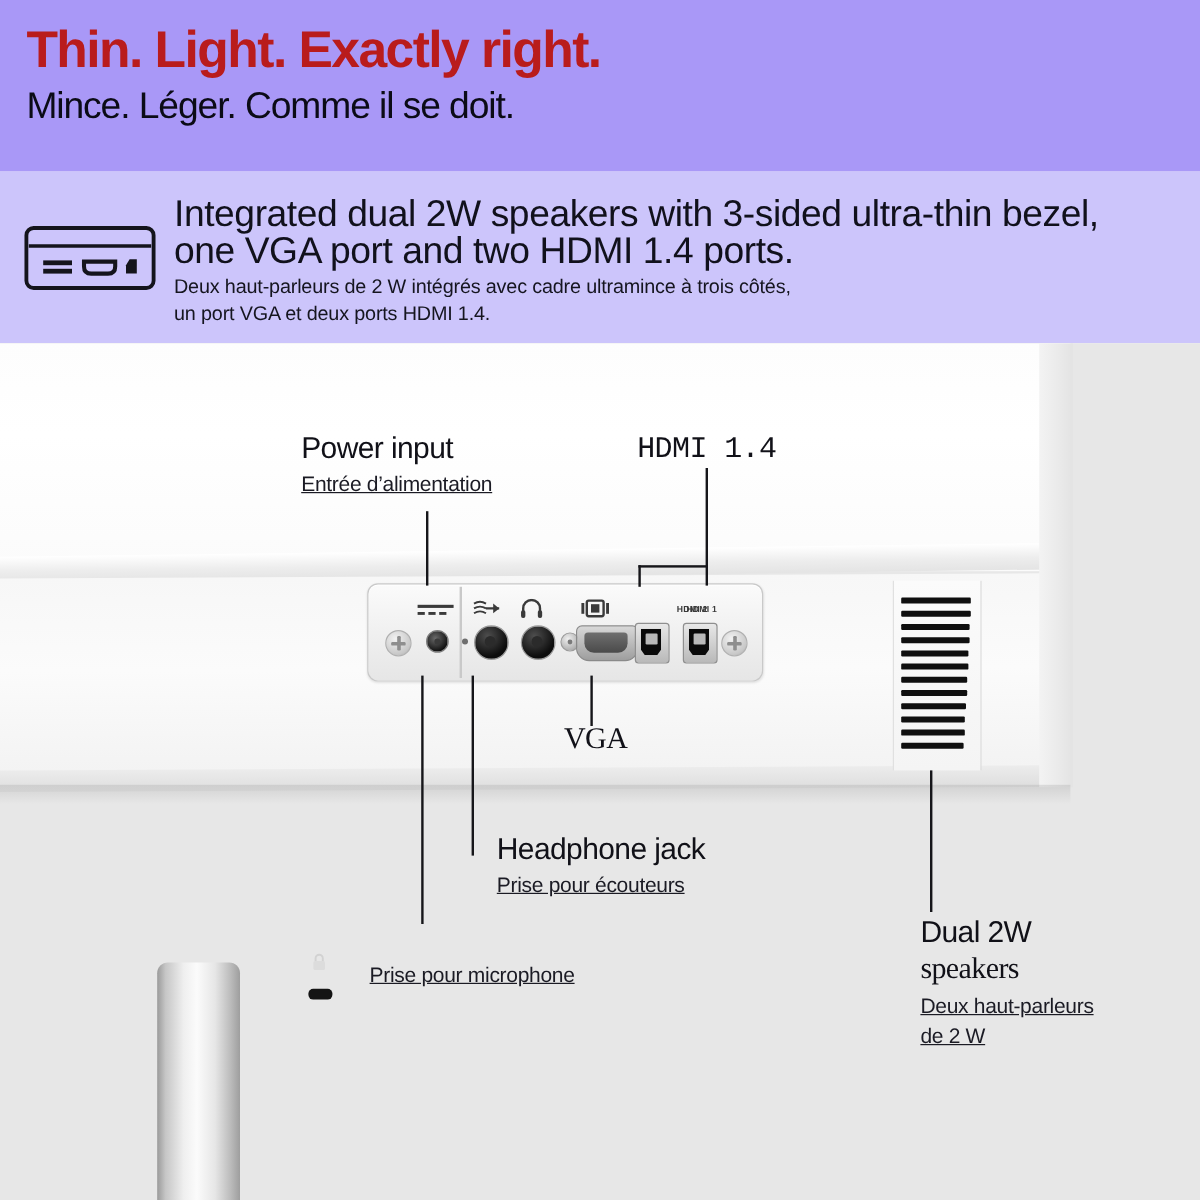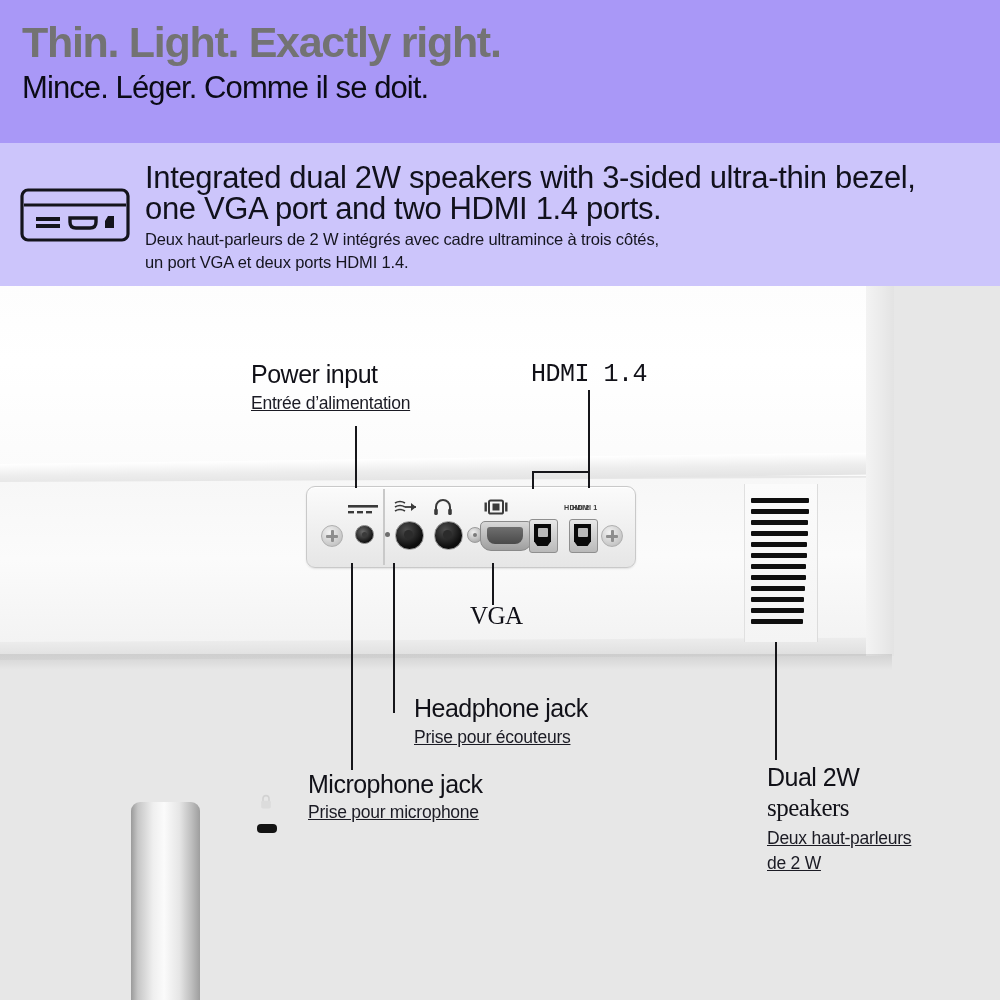--- a/index.html
+++ b/index.html
@@ -11,21 +11,21 @@
   #page{position:relative;width:1000px;height:1000px;overflow:hidden;}
 
   
   .banner-top{
     position:absolute;left:0;top:0;width:1000px;height:143px;
     background:#a998f7;
   }
   .headline{
     position:absolute;left:22px;top:18px;width:940px;
     font-size:43px;line-height:48px;font-weight:700;
-    color:#737373;letter-spacing:-1.3px;white-space:nowrap;
+    color:#b91c1c;letter-spacing:-1.3px;white-space:nowrap;
   }
   .subheadline{
     position:absolute;left:22px;top:70px;width:940px;
     font-size:31px;line-height:36px;font-weight:400;
     color:#0b0b16;letter-spacing:-0.9px;white-space:nowrap;
   }
 
   
   .banner-sub{
     position:absolute;left:0;top:143px;width:1000px;height:143px;
@@ -359,21 +359,20 @@
   <div class="co-title" style="left:251px;top:360px;">Power input</div>
   <div class="co-sub" style="left:251px;top:392px;">Entrée d’alimentation</div>
 
   <div class="co-title" style="left:531px;top:360px;font-family:Liberation Mono, monospace;">HDMI 1.4</div>
 
   <div class="co-title" style="left:470px;top:601px;font-family:Liberation Serif, serif;">VGA</div>
 
   <div class="co-title" style="left:414px;top:694px;">Headphone jack</div>
   <div class="co-sub" style="left:414px;top:726px;">Prise pour écouteurs</div>
 
-  <div class="co-title" style="left:308px;top:770px;">Microphone jack</div>
   <div class="co-sub" style="left:308px;top:801px;">Prise pour microphone</div>
 
   <div class="co-title" style="left:767px;top:763px;">Dual 2W</div>
   <div class="co-title" style="left:767px;top:793px;font-family:Liberation Serif, serif;">speakers</div>
   <div class="co-sub" style="left:767px;top:827px;">Deux haut-parleurs</div>
   <div class="co-sub" style="left:767px;top:852px;">de 2 W</div>
 
 </div>
 
 </body></html>

